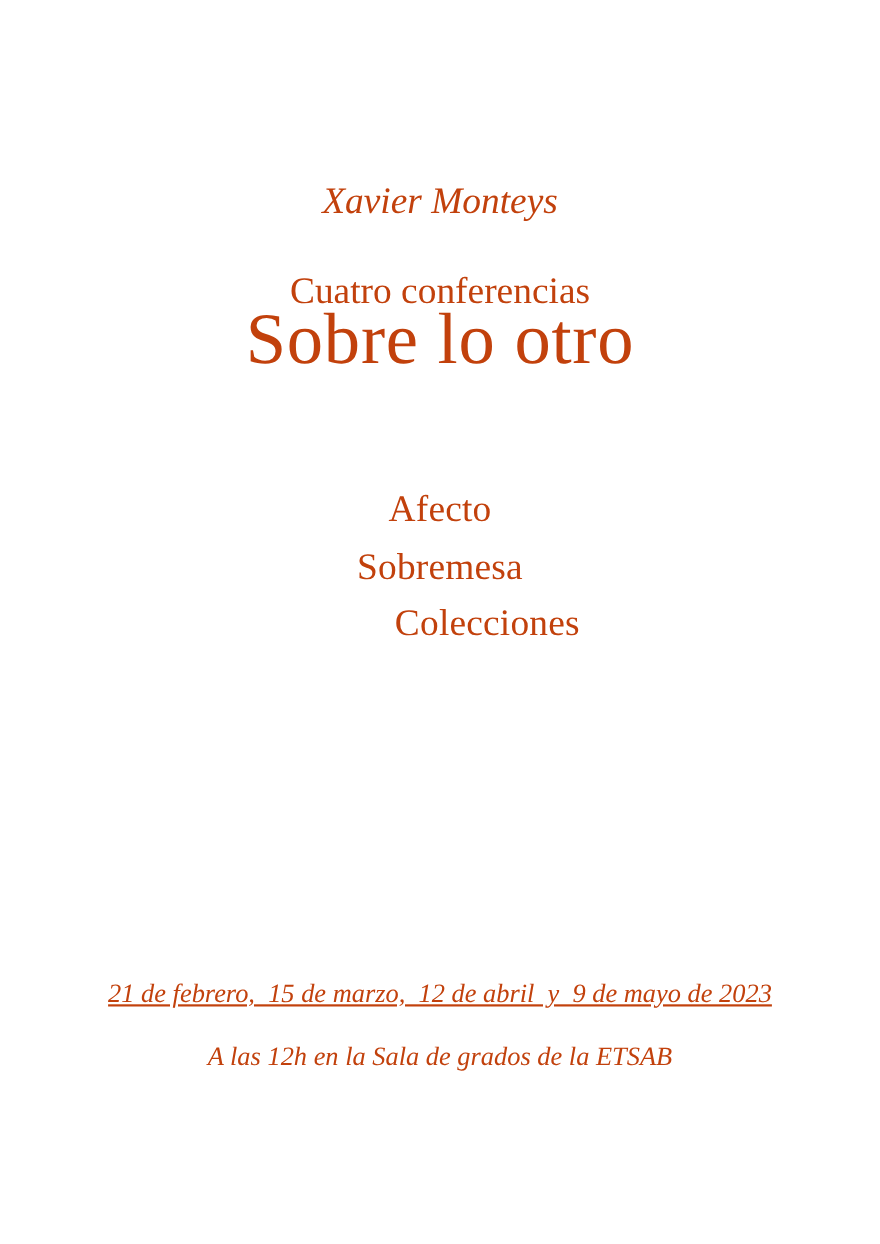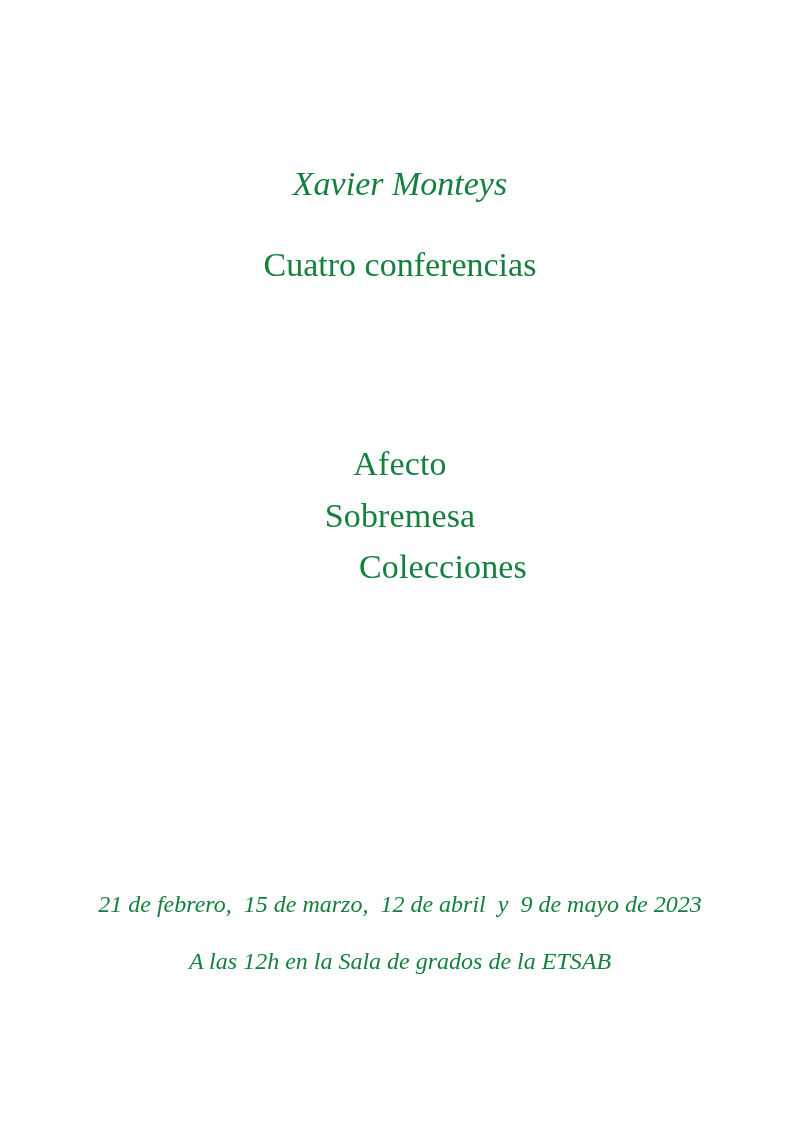--- a/index.html
+++ b/index.html
@@ -7,21 +7,21 @@
     padding: 0;
     background: #ffffff;
   }
   .page {
     position: relative;
     width: 800px;
     height: 1131px;
     margin: 0 auto;
     background: #ffffff;
     font-family: "Liberation Serif", serif;
-    color: #15803d;
+    color: #c2410c;
     overflow: hidden;
   }
   .line {
     position: absolute;
     left: 0;
     width: 100%;
     text-align: center;
     line-height: 1;
     white-space: pre;
   }
@@ -44,35 +44,37 @@
     letter-spacing: 0.005em;
   }
   .lecture-1 { top: 396px; }
   .lecture-2 { top: 447px; }
   .lecture-3 { top: 499px; text-align: center; }
   .lecture-4 { top: 550px; padding-left: 43px; }
   .dates {
     top: 892px;
     font-size: 24px;
     font-style: italic;
+    text-decoration: underline;
   }
   .venue {
     top: 949px;
     font-size: 24px;
     font-style: italic;
   }
 </style>
 </head>
 <body>
 
 <div class="page">
   <div class="line author">Xavier Monteys</div>
 
   <div class="line series">Cuatro conferencias</div>
 
+  <div class="line title">Sobre lo otro</div>
 
 
   <div class="line lecture lecture-2">Afecto</div>
 
   <div class="line lecture lecture-3">Sobremesa</div>
 
   <div class="line lecture lecture-4">Colecciones</div>
 
   <div class="line dates">21 de febrero,  15 de marzo,  12 de abril  y  9 de mayo de 2023</div>
 

